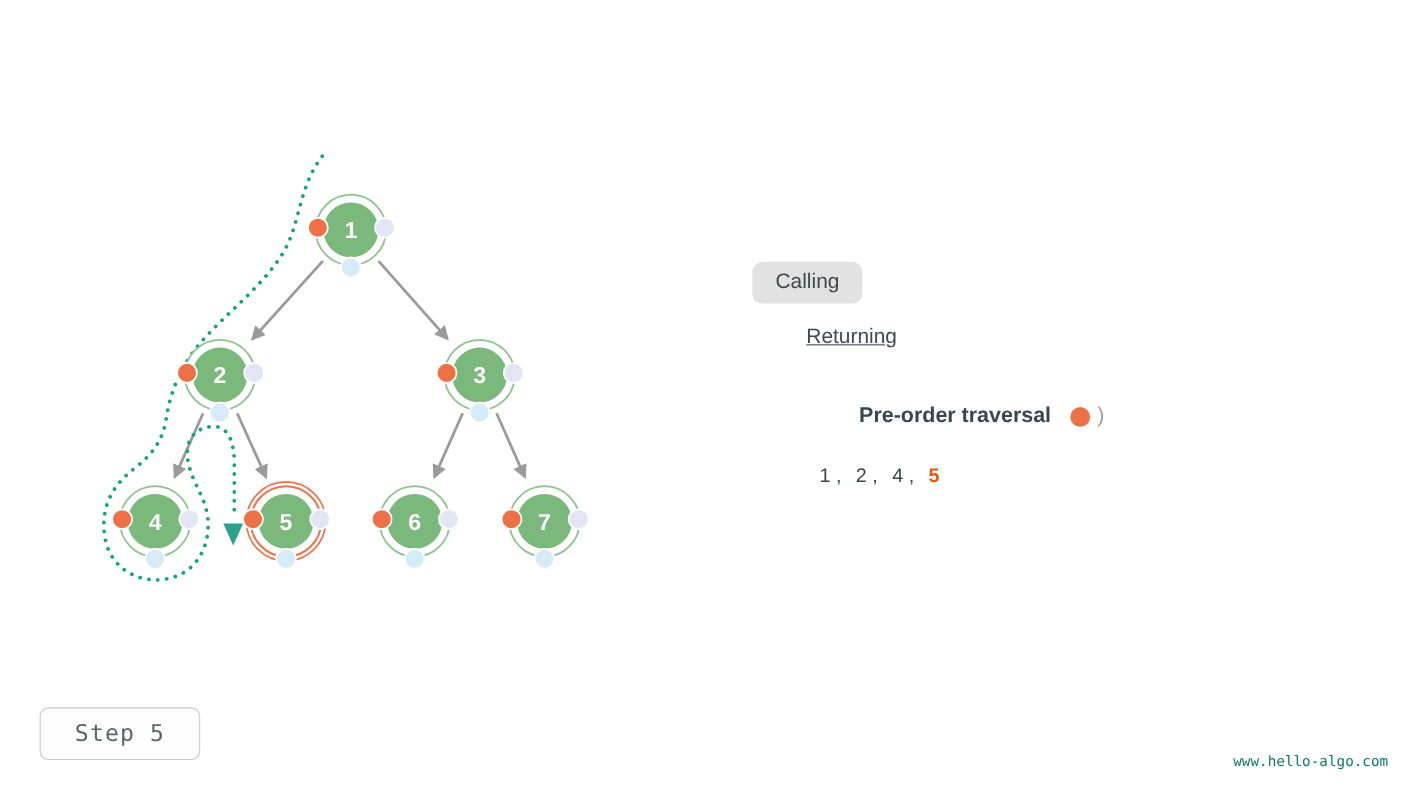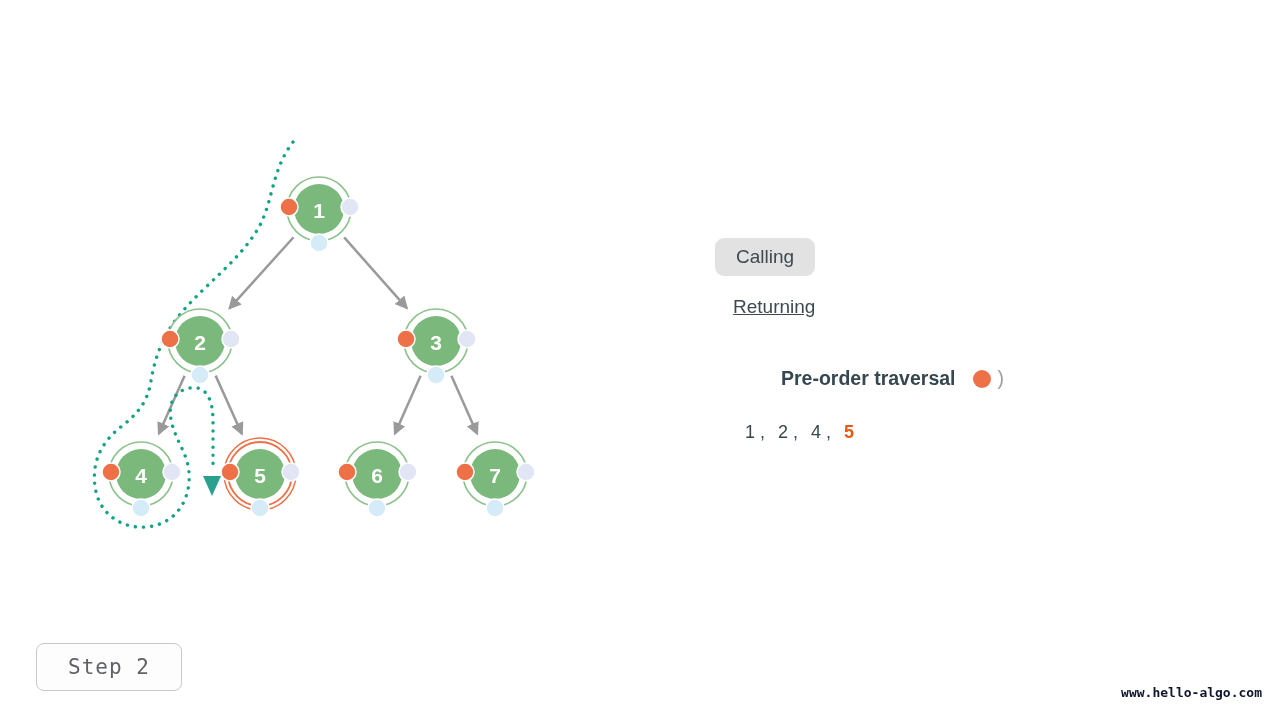--- a/index.html
+++ b/index.html
@@ -2,21 +2,21 @@
 <html style="--node-fill: #7bb87c; --ring: #8cc28c; --orange: #ee7047; --orange-text: #e8590c; --lavender: #e2e5f4; --light-blue: #d5ebf8; --edge: #9a9a9a; --trace: #12a385; --trace-arrow: #2ba08f;"><head>
 <meta charset="utf-8">
 <style>
   * { margin:0; padding:0; box-sizing:border-box; }
   html,body { width:1280px; height:720px; background:#ffffff; overflow:hidden; }
   body { font-family:"Liberation Sans", sans-serif; position:relative; }
   .stage { position:absolute; inset:0; }
   #tree-svg { position:absolute; left:0; top:0; }
 
   .legend-calling {
-    position:absolute; left:715px; top:238px;
+    position:absolute; left:684px; top:238px;
     background:#e2e2e2; border-radius:9px; padding:8px 21px;
     font-size:19px; color:#3e4a51;
   }
   .legend-returning {
     position:absolute; left:733px; top:296px;
     font-size:19px; color:#3e4a51;text-decoration:underline;
   }
   .legend-trav {
     position:absolute; left:733px; top:367px;
     display:flex; align-items:center; gap:7px;
@@ -36,21 +36,21 @@
 
   .step-box {
     position:absolute; left:36px; top:643px; width:146px; height:48px;
     border:1px solid #c9c9c9; border-radius:8px; background:#fdfdfd;
     display:flex; align-items:center; justify-content:center;
     font-family:"DejaVu Sans Mono", monospace; font-size:21px;
     color:#5f6368; letter-spacing:1px;
   }
   .watermark {
     position:absolute; right:18px; bottom:20px;
-    font-family:"DejaVu Sans Mono", monospace; font-size:13px; color:#0f172a;font-weight:bold;
+    font-family:"DejaVu Sans Mono", monospace; font-size:13px; color:#0f766e;
   }
 </style>
 </head>
 <body>
 
 <div class="stage">
 
   <svg id="tree-svg" width="1280" height="720" viewBox="0 0 1280 720">
     <defs>
       <marker id="arrow" viewBox="0 0 10 10" refX="8.5" refY="5" markerUnits="userSpaceOnUse" markerWidth="13" markerHeight="13" orient="auto">
@@ -128,15 +128,15 @@
   <div class="legend-returning">Returning</div>
 
   <div class="legend-trav">
     <span class="trav-title">Pre-order traversal</span>
     <span class="legend-dot"></span>
     <span class="trav-note">)</span>
   </div>
 
   <div class="legend-seq" id="sequence"><span class="seq-num">1</span><span class="seq-comma">,</span><span class="seq-num">2</span><span class="seq-comma">,</span><span class="seq-num">4</span><span class="seq-comma">,</span><span class="seq-num hl">5</span></div>
 
-  <div class="step-box">Step 2</div>
+  <div class="step-box">Step 5</div>
   <div class="watermark">www.hello-algo.com</div>
 </div>
 
 </body></html>

